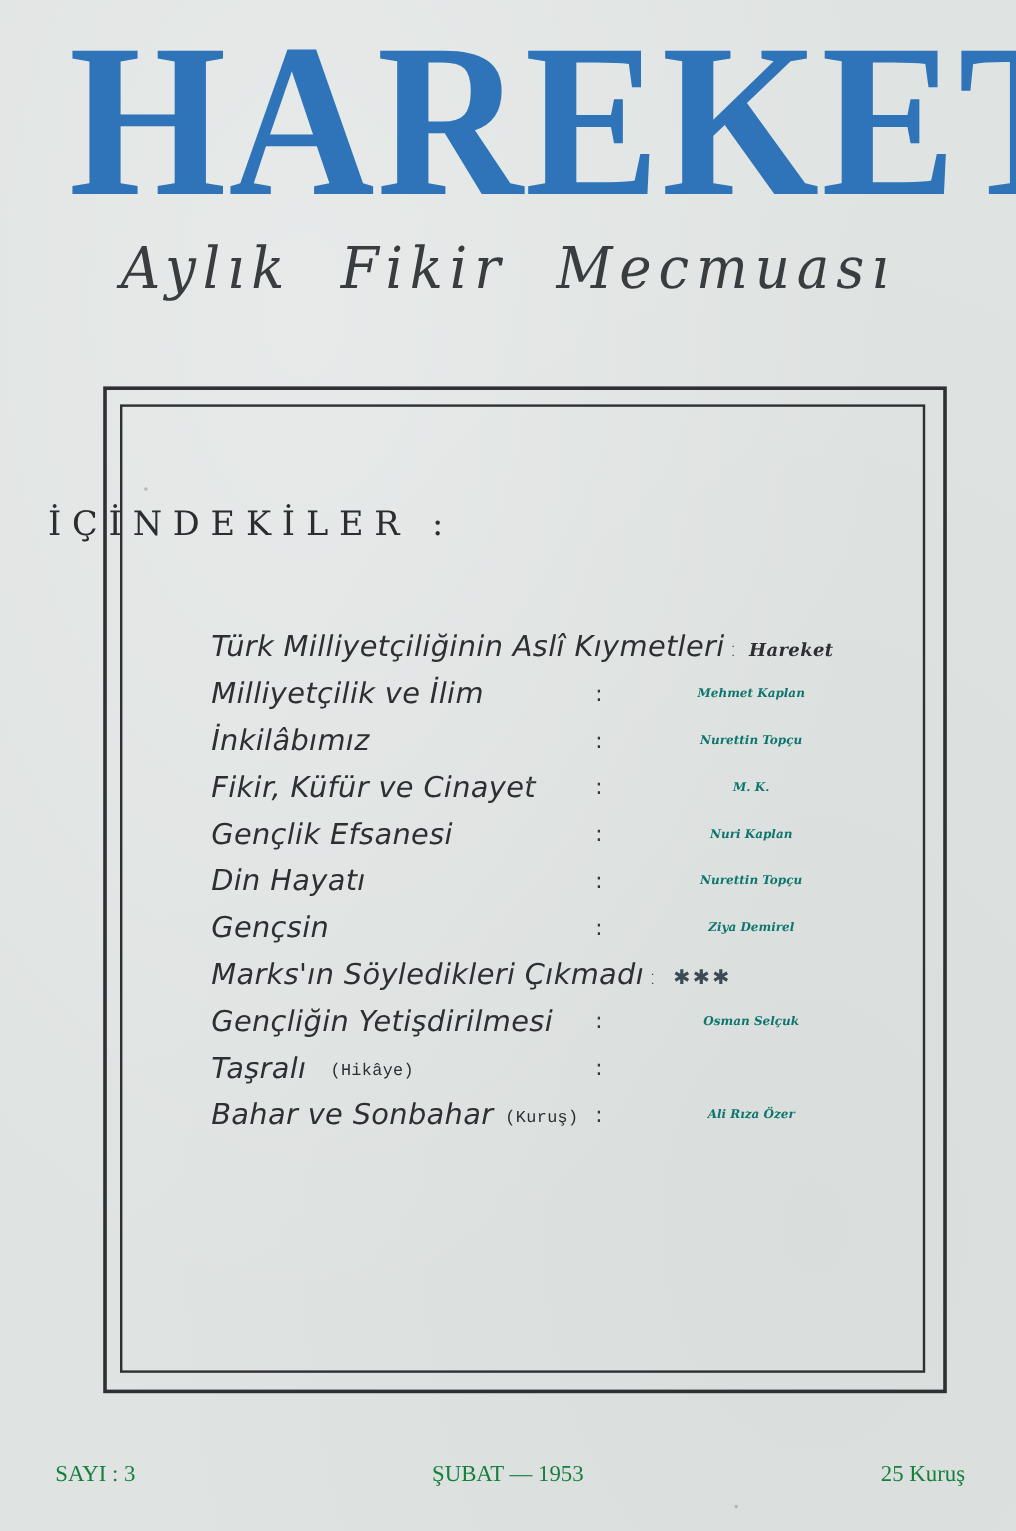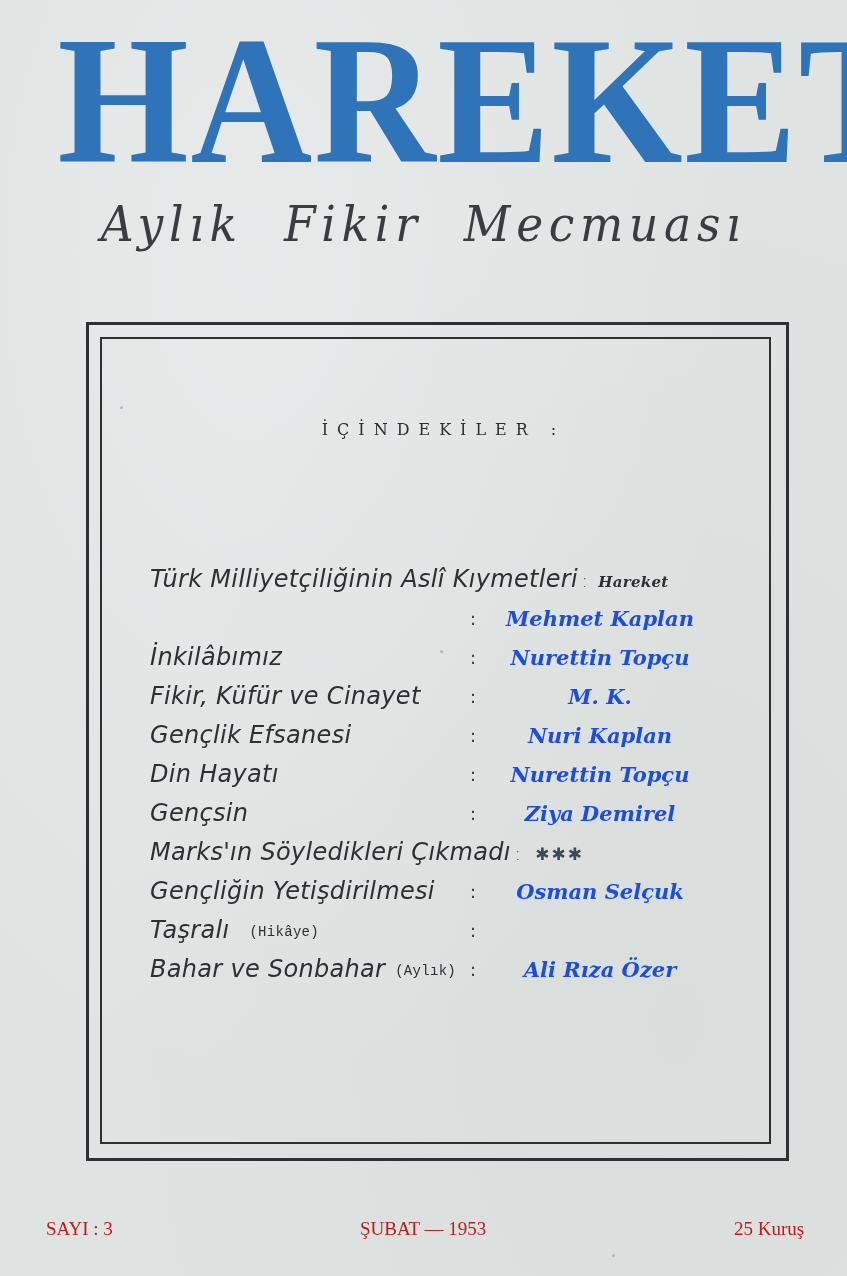--- a/index.html
+++ b/index.html
@@ -43,30 +43,30 @@
   .frame-outer {
     position: absolute; left: 86px; top: 322px; width: 697px; height: 833px;
     border: 3px solid #2e3033;
   }
   .frame-inner {
     position: absolute; left: 100px; top: 337px; width: 667px; height: 803px;
     border: 2px solid #2e3033;
   }
   .toc-heading {
     position: absolute; left: 0; top: 420px; width: 847px;
-    text-align: center;
+    text-align: left;
     font-family: "DejaVu Serif", serif;
-    font-size: 16px;
+    font-size: 28px;
     letter-spacing: 9px;
     color: #2b2d30;
     padding-left: 40px;
     box-sizing: border-box;
   }
   .toc {
-    position: absolute; left: 150px; top: 520px; width: 570px; margin-top: 40px;
+    position: absolute; left: 176px; top: 520px; width: 570px;
   }
   .toc-row {
     position: relative; height: 39px; line-height: 39px;
     white-space: nowrap;
   }
   .toc-title {
     position: absolute; left: 0; top: 0;
     font-family: "DejaVu Sans", sans-serif;
     font-style: italic;
     font-size: 24px;
@@ -86,31 +86,31 @@
     font-family: "DejaVu Sans", sans-serif;
     font-size: 18px;
     color: #33363a;
   }
   .toc-author {
     position: absolute; left: 350px; top: 0; width: 200px;
     text-align: center;
     font-family: "DejaVu Serif", serif;
     font-style: italic;
     font-weight: bold;
-    font-size: 21px;
-    color: #1d4ed8;
+    font-size: 10px;
+    color: #0f766e;
   }
   .stars {
     color: #3d4a55; font-size: 17px; letter-spacing: 2px; font-style: normal; margin-left: 14px;
   }
   .footer {
     position: absolute; left: 0; top: 1218px; width: 847px; height: 30px;
     font-family: "Liberation Serif", serif;
     font-size: 19px;
-    color: #b91c1c;
+    color: #15803d;
   }
   .footer-issue { position: absolute; left: 46px; }
   .footer-date { position: absolute; left: 360px; text-align: right; }
   .footer-price { position: absolute; left: 734px; }
   .speck { position: absolute; width: 3px; height: 3px; border-radius: 50%; background: #8a8f92; opacity: 0.5; }
 </style>
 </head>
 <body>
 
 <div class="masthead">
@@ -121,20 +121,21 @@
 <div class="frame-outer"></div>
 <div class="frame-inner"></div>
 
 <div class="toc-heading">İÇİNDEKİLER :</div>
 
 <div class="toc">
   <div class="toc-row">
     <span class="toc-title"><span>Türk Milliyetçiliğinin Aslî Kıymetleri</span><span class="inline-colon" style="font-family:'DejaVu Sans',sans-serif;font-style:normal;font-size:18px;margin-left:4px;">:</span><span style="font-family:'DejaVu Serif',serif;font-weight:bold;font-size:15px;margin-left:10px;">Hareket</span></span>
   </div>
   <div class="toc-row">
+    <span class="toc-title">Milliyetçilik ve İlim</span>
     <span class="toc-colon">:</span>
     <span class="toc-author">Mehmet Kaplan</span>
   </div>
   <div class="toc-row">
     <span class="toc-title">İnkilâbımız</span>
     <span class="toc-colon">:</span>
     <span class="toc-author">Nurettin Topçu</span>
   </div>
   <div class="toc-row">
     <span class="toc-title">Fikir, Küfür ve Cinayet</span>
@@ -162,21 +163,21 @@
   <div class="toc-row">
     <span class="toc-title">Gençliğin Yetişdirilmesi</span>
     <span class="toc-colon">:</span>
     <span class="toc-author">Osman Selçuk</span>
   </div>
   <div class="toc-row">
     <span class="toc-title"><span>Taşralı</span><span class="toc-note">(Hikâye)</span></span>
     <span class="toc-colon">:</span>
   </div>
   <div class="toc-row">
-    <span class="toc-title"><span>Bahar ve Sonbahar</span><span class="toc-note" style="margin-left:10px;">(Aylık)</span></span>
+    <span class="toc-title"><span>Bahar ve Sonbahar</span><span class="toc-note" style="margin-left:10px;">(Kuruş)</span></span>
     <span class="toc-colon">:</span>
     <span class="toc-author">Ali Rıza Özer</span>
   </div>
 </div>
 
 <div class="footer">
   <span class="footer-issue">SAYI : 3</span>
   <span class="footer-date">ŞUBAT — 1953</span>
   <span class="footer-price">25 Kuruş</span>
 </div>

